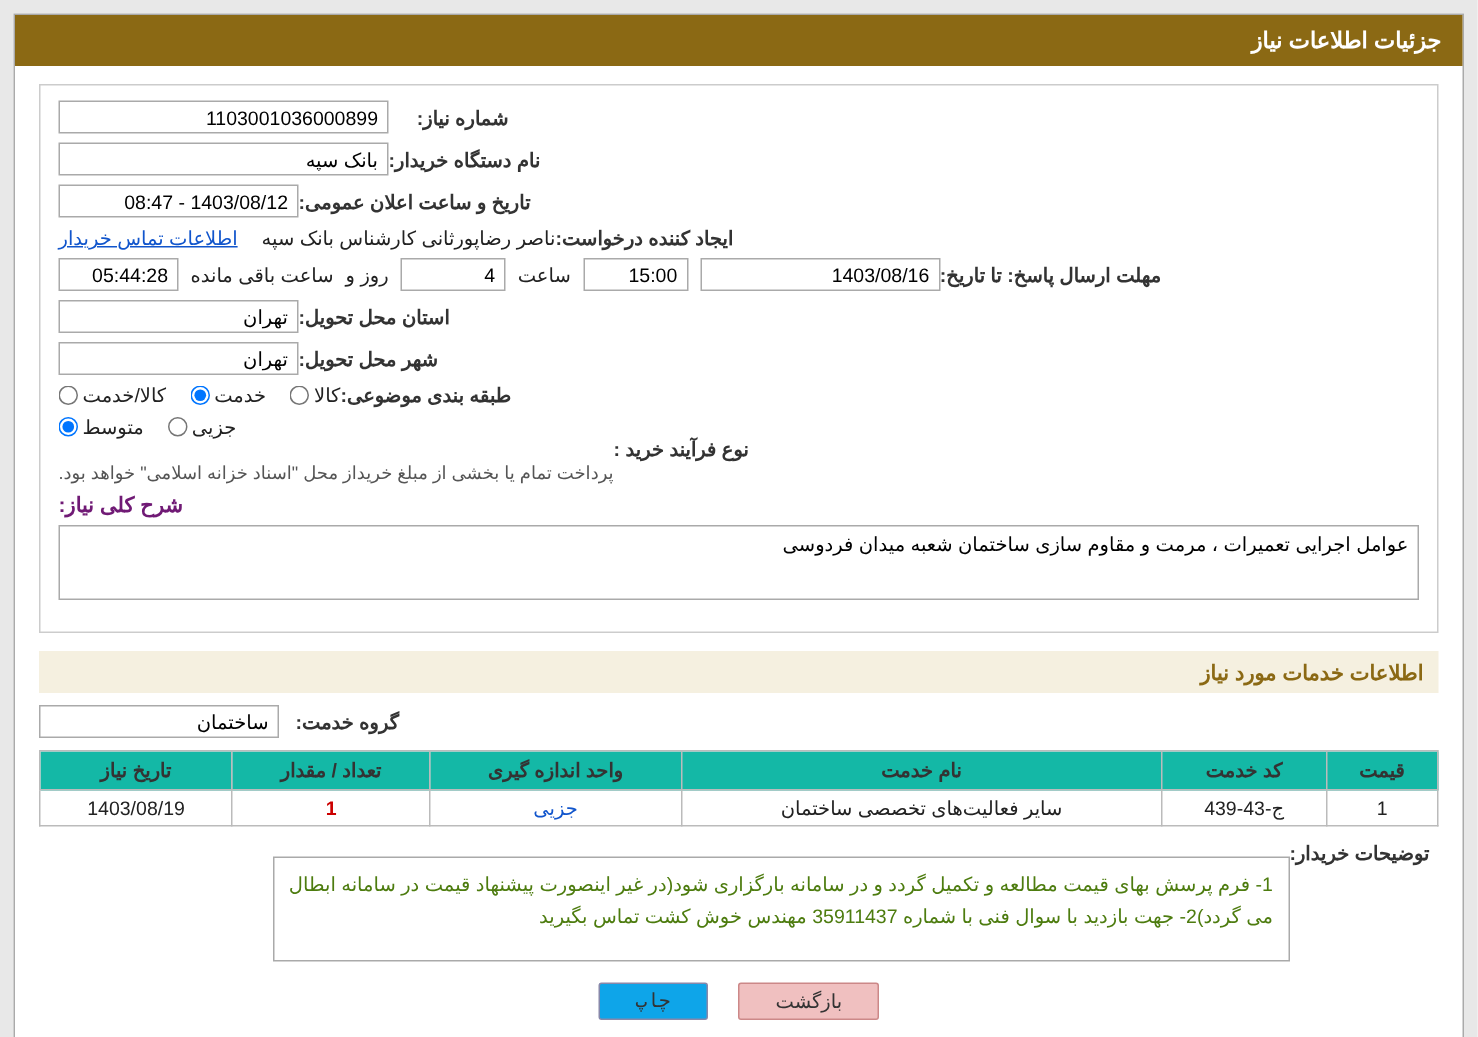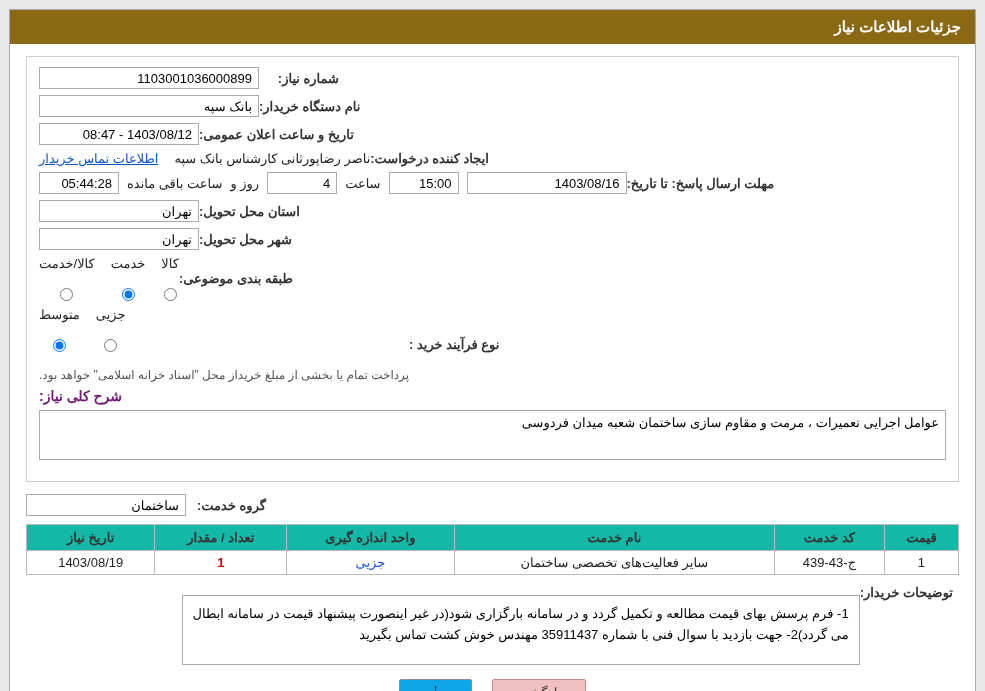--- a/index.html
+++ b/index.html
@@ -63,21 +63,21 @@
       font-family: Tahoma, Arial, sans-serif;
       direction: rtl;
       min-height: 22px;
     }
     .input-wide { width: 220px; }
     .input-medium { width: 160px; }
     .input-xsmall { width: 70px; }
     .link-blue { color: #1155cc; text-decoration: underline; cursor: pointer; }
     .row-inline { display: flex; align-items: center; gap: 8px; flex-direction: row-reverse; }
     .radio-group { display: flex; align-items: center; gap: 16px; flex-direction: row-reverse; }
-    .radio-item { display: flex; align-items: center; gap: 17px; flex-direction: column; }
+    .radio-item { display: flex; align-items: center; gap: 3px; }
     .radio-item label { font-size: 13px; }
     .note-text { color: #555; font-size: 12px; }
     .section-title {
       color: #701a75;
       font-weight: bold;
       font-size: 14px;
       margin-bottom: 6px;
       text-align: left;
     }
     .textarea-box {
@@ -128,21 +128,21 @@
       text-align: center;
     }
     .buyer-notes {
       border: 1px solid #aaa;
       padding: 8px 10px;
       margin-top: 10px;
       direction: rtl;
       font-size: 13px;
       line-height: 1.6;
       min-height: 70px;
-      color: #000000;
+      color: #4d7c0f;
     }
     .buyer-notes-row {
       display: flex;
       align-items: flex-start;
       margin-bottom: 10px;
     }
     .buyer-notes-label {
       font-weight: bold;
       color: #333;
       white-space: nowrap;
@@ -271,20 +271,21 @@
         </div>
 
         <div style="margin-bottom:8px;">
           <div class="section-title">شرح کلی نیاز:</div>
           <textarea class="textarea-box" rows="2" style="">عوامل اجرایی تعمیرات ، مرمت و مقاوم سازی ساختمان شعبه میدان فردوسی</textarea>
         </div>
 
       </div>
 
       <div class="services-section">
+        <div class="services-title">اطلاعات خدمات مورد نیاز</div>
 
         <div class="group-row">
           <span class="form-label">گروه خدمت:</span>
           <input type="text" class="input-box input-medium" value="ساختمان" style="">
         </div>
 
         <table class="services-table">
           <thead>
             <tr>
               <th>قیمت</th>

